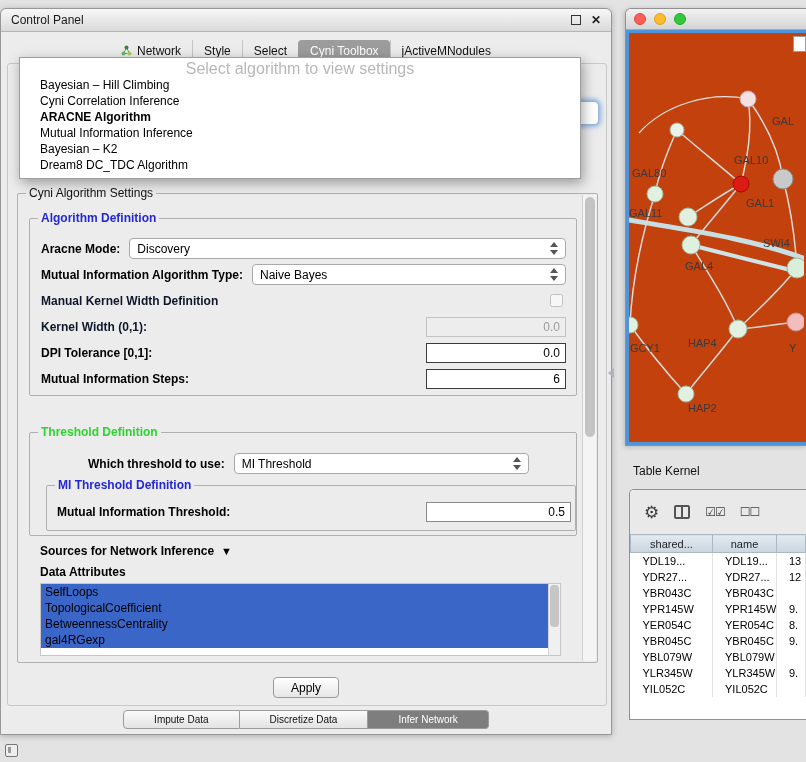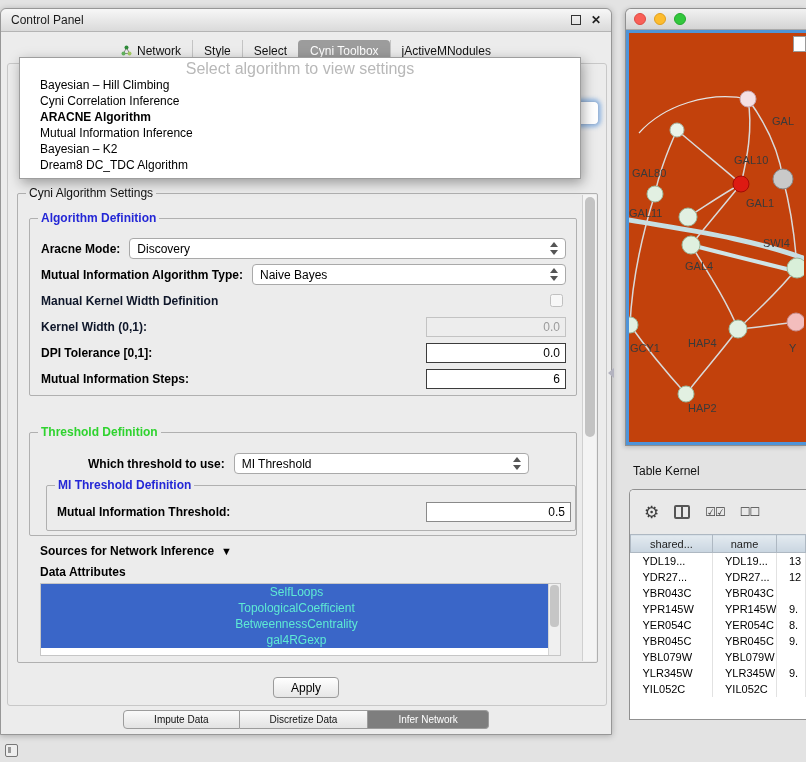--- a/index.html
+++ b/index.html
@@ -89,22 +89,22 @@
   .migrp { position:absolute; left:10px; top:52px; width:530px; height:46px;
         border:1px solid #b0b0b0; border-radius:2px;margin-left:6px; }
   .mirow { position:absolute; left:10px; right:4px; top:16px; display:flex; align-items:center; }
   .mirow .tfield { width:145px; border:1px solid #8a8a8a; }
 
   .sources-row { position:absolute; left:22px; top:350px; display:flex; align-items:center;
         gap:7px; font-size:12px; font-weight:bold; }
   .attr-label { position:absolute; left:22px; top:371px; font-size:12px; font-weight:bold; }
   .attrlist { position:absolute; left:22px; top:389px; width:521px; height:73px;
         background:#fff; border:1px solid #c6c6c6; overflow:hidden; }
-  .attr-item { height:16px; line-height:16px; background:#3a66c8; color:#5eead4;
-        font-size:12px; padding-left:4px; width:calc(100% - 12px); white-space:nowrap;text-align:center; }
+  .attr-item { height:16px; line-height:16px; background:#3a66c8; color:#000000;
+        font-size:12px; padding-left:4px; width:calc(100% - 12px); white-space:nowrap; }
   .attr-sb { position:absolute; right:0; top:0; bottom:0; width:12px;
         background:#f0f0f0; border-left:1px solid #d5d5d5; }
   .attr-sb-thumb { position:absolute; left:1px; top:1px; width:9px; height:42px;
         background:#c6c6c6; border-radius:4px; }
 
   .apply { position:absolute; left:50%; top:668px; transform:translateX(-50%);
         height:21px; padding:0 17px; border:1px solid #9a9a9a; border-radius:4px;
         background:linear-gradient(#ffffff,#e6e6e6); font-size:12px;
         display:inline-flex; align-items:center; justify-content:center; }
 

